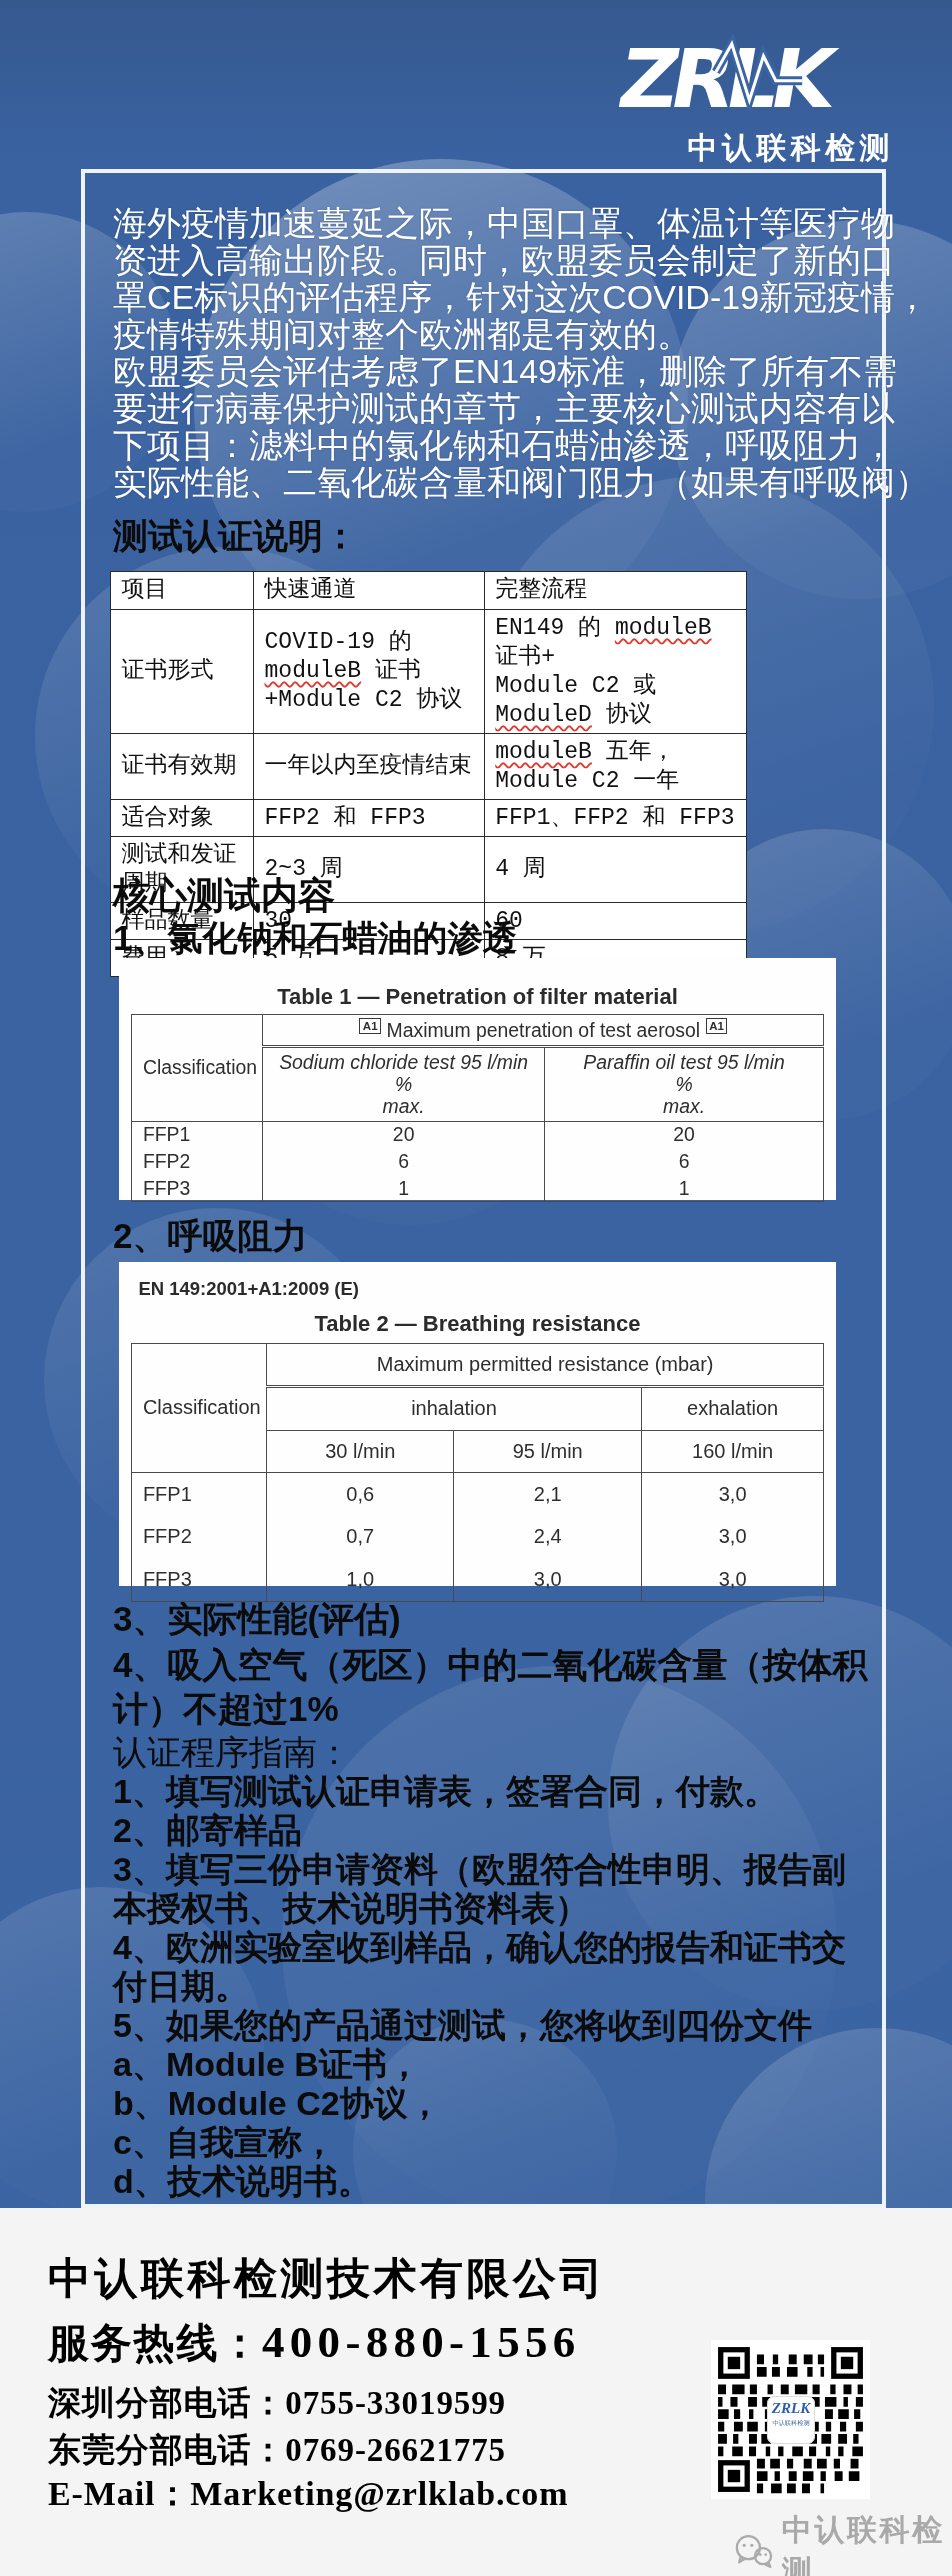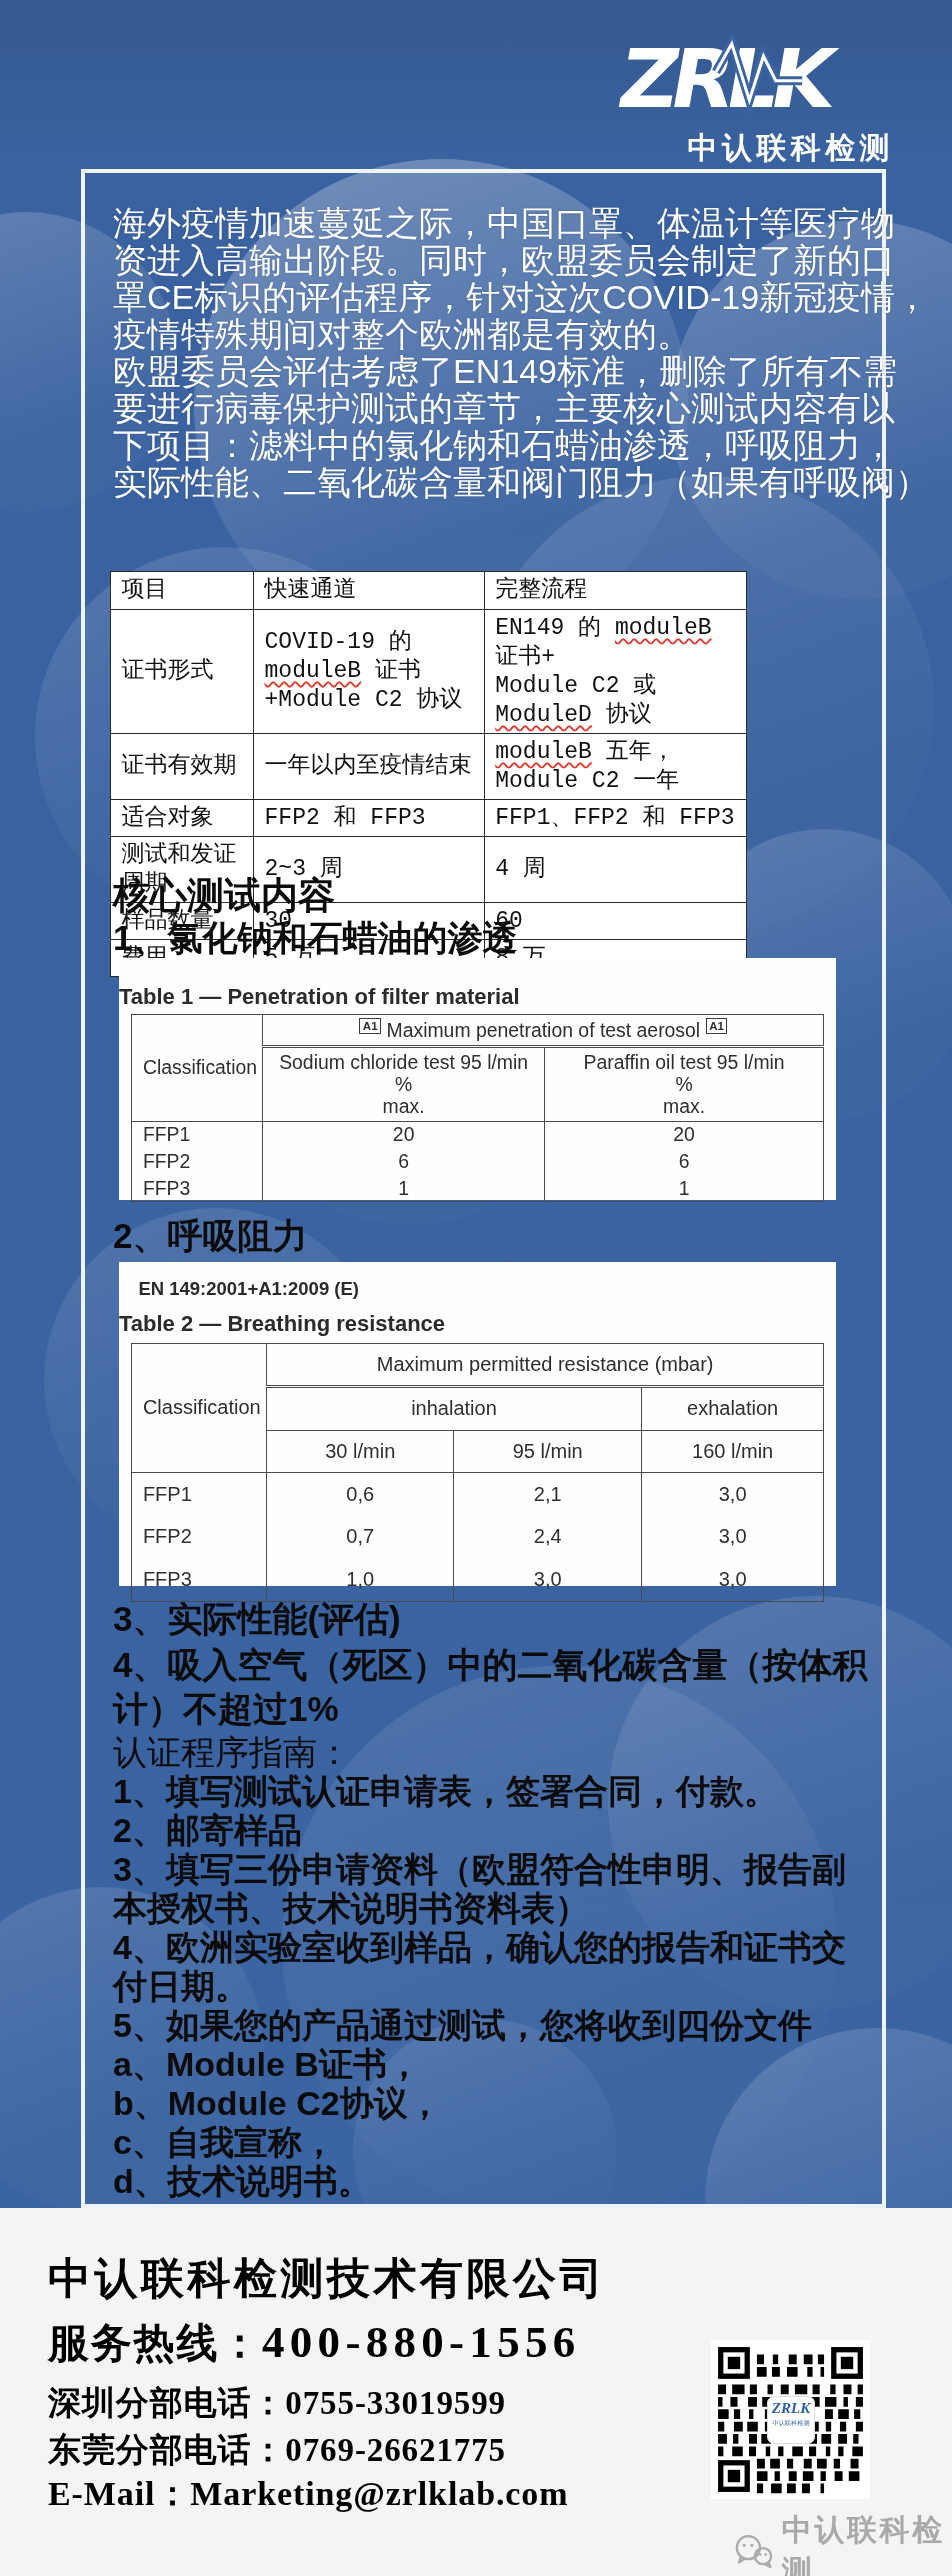--- a/index.html
+++ b/index.html
@@ -31,34 +31,34 @@
   .cert-table{position:absolute;left:25px;top:398px;width:637px;background:#fff;
               border:1.8px solid #1d1d1d;font-size:23px;color:#111;
               font-family:"Liberation Mono","DejaVu Sans Mono",monospace;}
   .cert-table td{border:0.9px solid #2a2a2a;padding:3.5px 10.6px;vertical-align:middle;
                  line-height:29px;text-align:left;}
   .wavy{text-decoration:underline wavy #e03a2f;text-decoration-thickness:1.8px;text-underline-offset:3.5px;}
   
   .wpanel{position:absolute;left:34px;width:717px;background:#fefefe;z-index:1;}
   .wp1{top:785px;height:242px;}
   .wp2{top:1089px;height:324px;}
-  .en-title{text-align:left;font-weight:700;color:#2b2b2b;font-size:22px;}
+  .en-title{text-align:center;font-weight:700;color:#2b2b2b;font-size:22px;}
   .t1-title{margin-top:26.4px;}
   .t2-title{position:absolute;left:0;right:0;top:49px;}
   .en-ref{position:absolute;left:19.4px;top:16px;font-weight:700;color:#2b2b2b;font-size:18.5px;}
   .en-table{position:absolute;left:12.3px;width:693px;color:#2e2e2e;
             border:1.8px solid #4a4a4a;font-size:19.4px;}
   .t1{top:56px;}
   .t2{top:81px;font-size:20px;}
   .en-table td{border:0.9px solid #4a4a4a;text-align:center;padding:1.8px 5.3px;}
   .en-table td.cls{text-align:left;padding-left:10.6px;}
   .t1 .head1 td{height:26.4px;}
   .t1 .span-h{border-bottom:3.5px double #4a4a4a;}
   .t2 .span-h{border-bottom:3.5px double #4a4a4a;height:37px;}
-  .t1 .head2 td{height:69px;border-bottom:1.8px solid #4a4a4a;line-height:22px;}
+  .t1 .head2 td{height:69px;border-bottom:1.8px solid #4a4a4a;line-height:22px;font-style:italic;}
   .t2 .head2 td{height:39px;}
   .t2 .head3 td{height:37px;border-bottom:1.8px solid #4a4a4a;}
   .en-table tr.data td{border-top:none;border-bottom:none;height:22px;}
   .t2 tr.data td{height:39px;}
   .amk{display:inline-block;border:1.8px solid #3a3a3a;font-size:11.5px;line-height:12.3px;
        padding:0.9px 2.6px;vertical-align:super;font-weight:700;}
   .item4{top:1470px;width:763px;line-height:44px;}
   .guide-title{font-weight:400;}
   
   .footer{position:absolute;left:0;top:2208px;width:952px;height:368px;background:#f4f4f5;z-index:2;
@@ -120,20 +120,21 @@
             <div>疫情特殊期间对整个欧洲都是有效的。</div>
           </div>
         <div id="intro-p2">
             <div>欧盟委员会评估考虑了EN149标准，删除了所有不需</div>
             <div>要进行病毒保护测试的章节，主要核心测试内容有以</div>
             <div>下项目：滤料中的氯化钠和石蜡油渗透，呼吸阻力，</div>
             <div>实际性能、二氧化碳含量和阀门阻力（如果有呼吸阀）</div>
           </div>
       </div>
 
+      <div class="sec-title1 black-h">测试认证说明：</div>
 
       <table class="cert-table">
         <colgroup>
             <col style="width:172px">
             <col style="width:264px">
             <col style="width:305px">
           </colgroup>
         <tbody id="cert-tbody">
           <tr style="height:38px">
             <td>项目</td>

